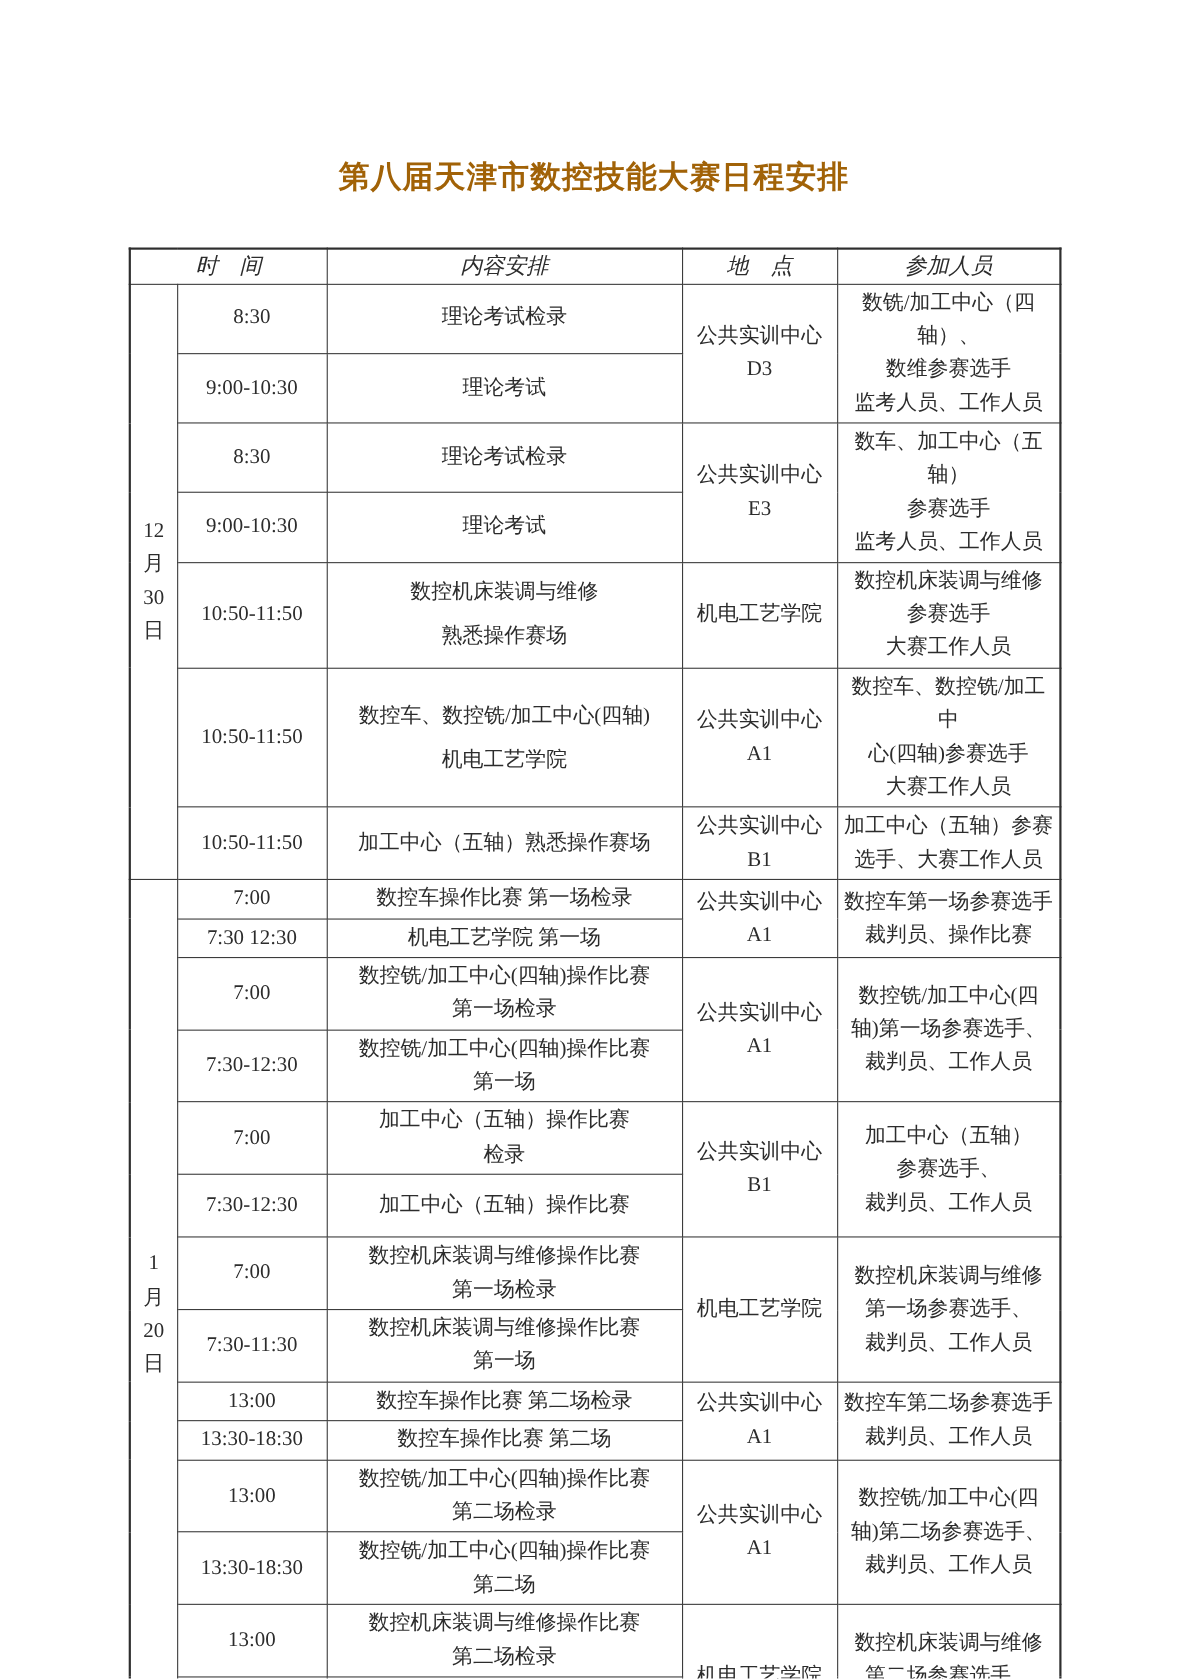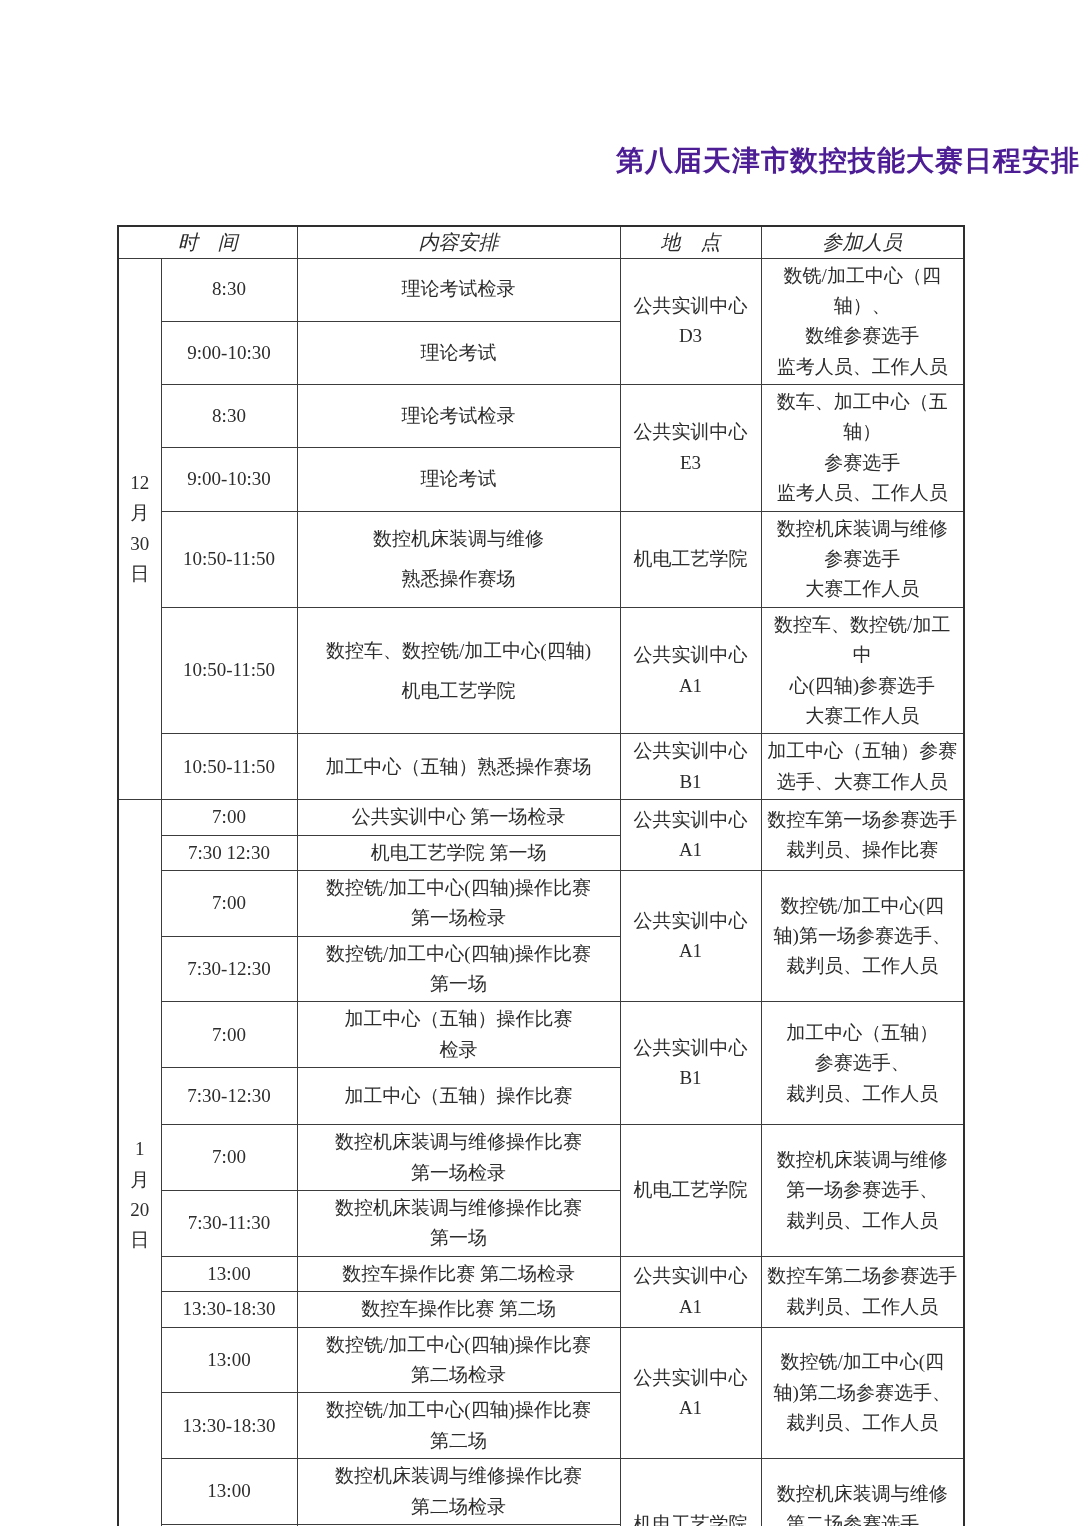--- a/index.html
+++ b/index.html
@@ -6,25 +6,25 @@
   body {
     width:1080px; height:1526px;
     background:#ffffff;
     font-family:"Liberation Serif","DejaVu Serif",serif;
     color:#2c2c2c;
     position:relative;
   }
   .page-title {
     position:absolute;
     top:142px; left:0; width:1080px;
-    text-align:right;
+    text-align:center;
     font-family:"DejaVu Sans","Liberation Sans",sans-serif;
     font-weight:700;
     font-size:28px;
-    color:#4c1d95;
+    color:#a16207;
     letter-spacing:1px;
   }
   table.schedule {
     position:absolute;
     left:117px; top:225px;
     width:846px;
     border-collapse:collapse;
     table-layout:fixed;
     border:2px solid #2e2e2e;
   }
@@ -124,21 +124,21 @@
     <td class="participants-cell">加工中心（五轴）参赛
 选手、大赛工作人员</td>
   </tr>
 
   <tr style="height:31px">
     <td class="date-cell" rowspan="14">1
 月
 20
 日</td>
     <td class="time-cell">7:00</td>
-    <td class="content-cell">公共实训中心 第一场检录</td>
+    <td class="content-cell">数控车操作比赛 第一场检录</td>
     <td class="location-cell" rowspan="2">公共实训中心
 A1</td>
     <td class="participants-cell" rowspan="2">数控车第一场参赛选手
 裁判员、操作比赛</td>
   </tr>
   <tr style="height:30px">
     <td class="time-cell">7:30 12:30</td>
     <td class="content-cell">机电工艺学院 第一场</td>
   </tr>
   <tr style="height:60px">

